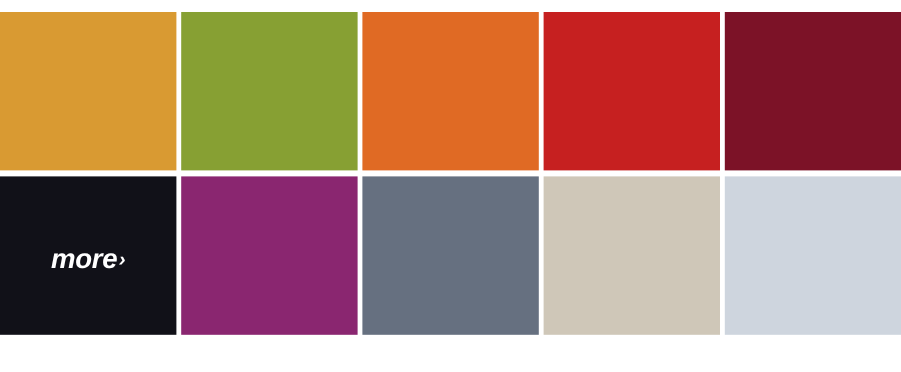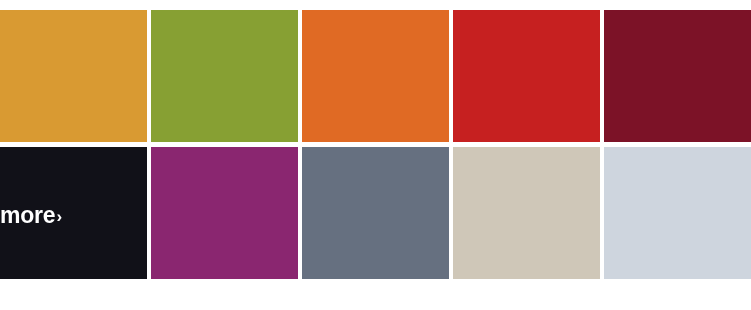--- a/index.html
+++ b/index.html
@@ -40,22 +40,23 @@
 
   .swatch-tile.last-col {
     flex: 1 1 0;
     margin-right: 0;
   }
 
   
   .more-tile {
     display: flex;
     align-items: center;
-    justify-content: flex-start;
+    justify-content: center;
     text-decoration: none;
+    font-style: italic;
   }
 
   .more-inner {
     display: flex;
     align-items: baseline;
     justify-content: center;
     transform: translateY(2px);
   }
 
   .more-label {

